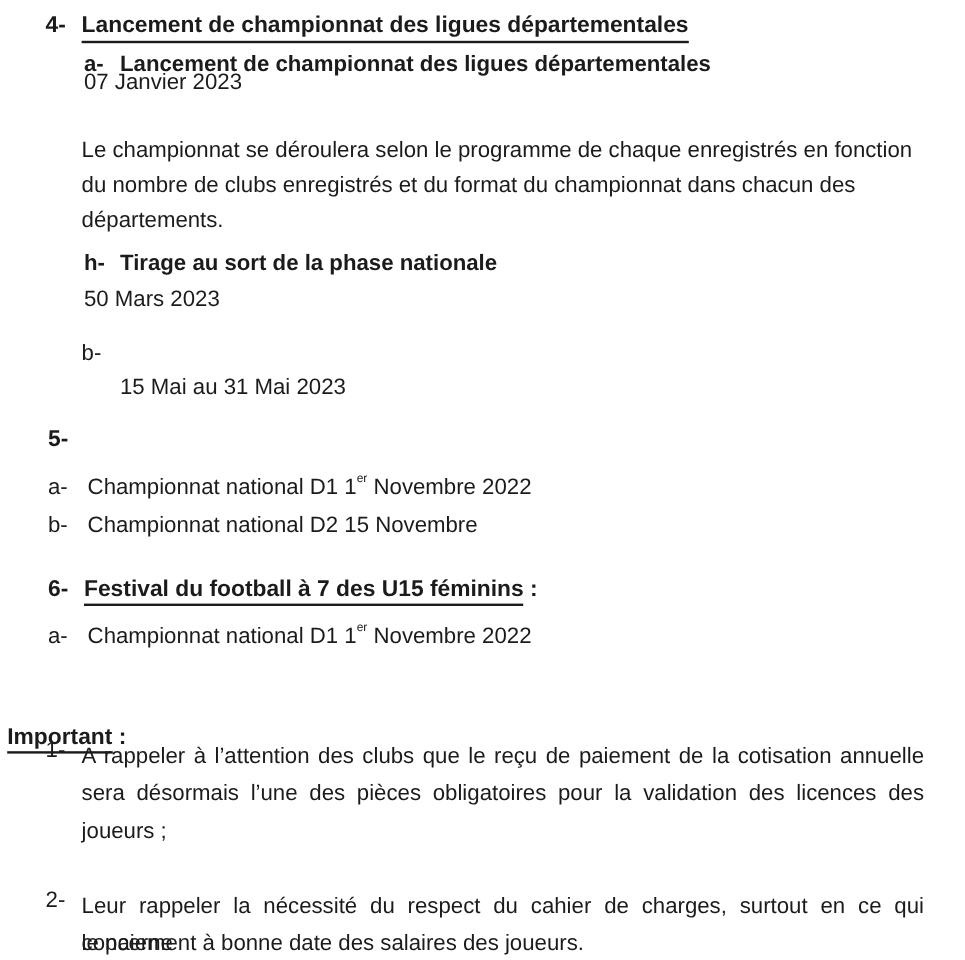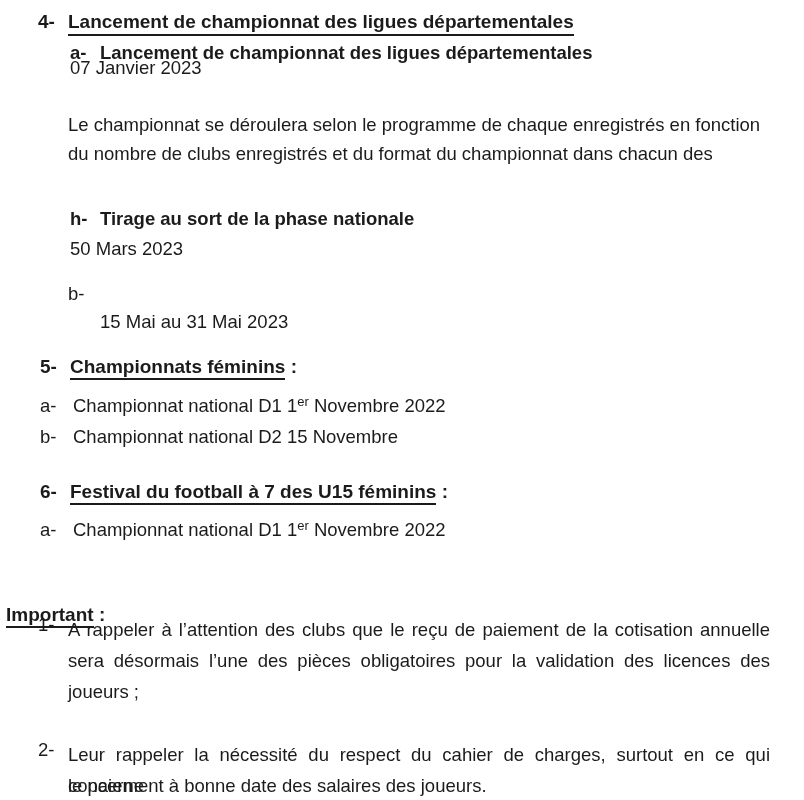--- a/index.html
+++ b/index.html
@@ -24,21 +24,21 @@
   .num33 { flex: none; width: 33px; }
   .b { font-weight: 700; }
   .h1size { font-size: 19px; line-height: 22px; }
   .body { font-size: 18.5px; line-height: 22px; }
   .ul { border-bottom: 2px solid currentColor; padding-bottom: 1px; }
   .para-line { line-height: 29px; height: 29px; white-space: nowrap; }
   .hang { width: 702px; font-size: 18.5px; }
   .hang .inum { position: absolute; left: -30px; top: 0; }
   .jline { line-height: 31px; height: 31px; text-align: justify; text-align-last: justify; }
   .lline { line-height: 31px; height: 31px; text-align: left; }
-  sup { font-size: 13px; vertical-align: top; line-height: 1; }
+  sup { font-size: 10px; vertical-align: top; line-height: 1; }
 </style>
 </head>
 <body>
 
 <div class="page">
 
   <div class="abs row h1size b" style="top:11px; left:38px;">
     <span class="num30">4-</span>
     <span class="ul">Lancement de championnat des ligues départementales</span>
   </div>
@@ -46,38 +46,38 @@
   <div class="abs row body b" style="top:42px; left:70px;">
     <span class="num30">a-</span>
     <span>Lancement de championnat des ligues départementales</span>
   </div>
 
   <div class="abs body" style="top:57px; left:70px;">07 Janvier 2023</div>
 
   <div class="abs body" style="top:110px; left:68px; width:706px;">
     <div class="para-line">Le championnat se déroulera selon le programme de chaque enregistrés en fonction</div>
     <div class="para-line">du nombre de clubs enregistrés et du format du championnat dans chacun des</div>
+    <div class="para-line">départements.</div>
   </div>
 
   <div class="abs row body b" style="top:208px; left:70px;">
     <span class="num30">h-</span>
     <span>Tirage au sort de la phase nationale</span>
   </div>
 
   <div class="abs body" style="top:238px; left:70px;">50 Mars 2023</div>
 
   <div class="abs row body" style="top:283px; left:68px;">
     <span class="num30">b-</span>
   </div>
 
   <div class="abs body" style="top:311px; left:100px;text-align:right;">15 Mai au 31 Mai 2023</div>
 
   <div class="abs row h1size b" style="top:356px; left:40px;">
     <span class="num30">5-</span>
-    <span><span class="ul">Championnats féminins</span><span> :</span></span>
   </div>
 
   <div class="abs row body" style="top:395px; left:40px;">
     <span class="num33">a-</span>
     <span><span>Championnat national D1 1</span><sup>er</sup><span> Novembre 2022</span></span>
   </div>
 
   <div class="abs row body" style="top:426px; left:40px;">
     <span class="num33">b-</span>
     <span>Championnat national D2 15 Novembre</span>

